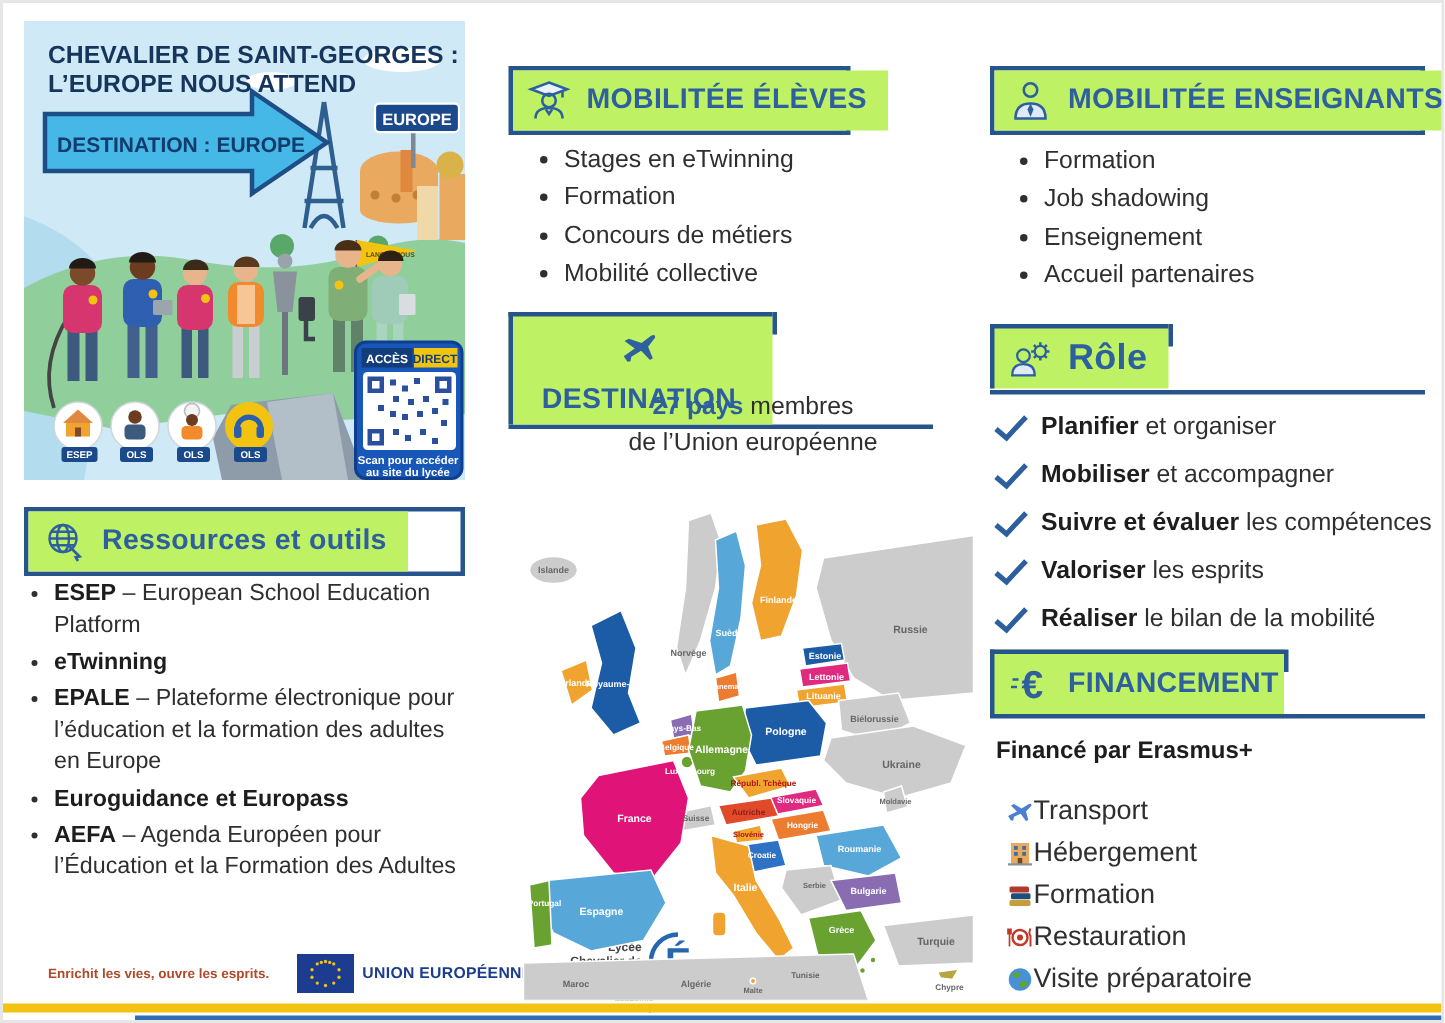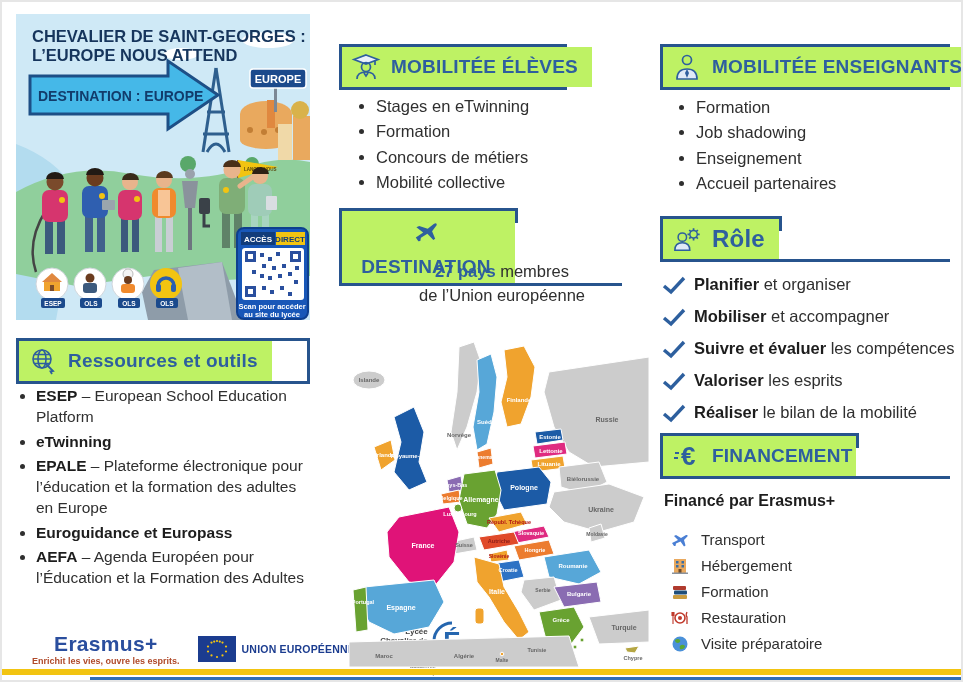--- a/index.html
+++ b/index.html
@@ -21,21 +21,21 @@
   
   ul.blist{margin:0;padding:0 0 0 22px;font-size:16.5px;color:#2f2f2f;}
   ul.blist li{margin-bottom:6px;line-height:1.18;}
   ul.rlist{margin:0;padding:0 0 0 20px;font-size:15.5px;color:#2f2f2f;}
   ul.rlist li{margin-bottom:4px;line-height:1.34;}
   .b{font-weight:bold;color:#1d1d1d;}
   
   .chk-row{display:flex;align-items:center;gap:8px;margin-bottom:11px;font-size:16.5px;color:#2f2f2f;}
   .chk-row svg{flex:none;margin-top:2px;}
   
-  .fund-row{display:flex;align-items:center;gap:12px;margin-bottom:7px;font-size:15px;color:#2f2f2f;}
+  .fund-row{display:flex;align-items:center;margin-bottom:7px;font-size:18px;color:#2f2f2f;}
   .fund-row .ficon{width:19px;height:19px;flex:none;display:flex;align-items:center;justify-content:center;}
   .fund-sub{font-size:16px;font-weight:bold;color:#1d1d1d;}
   
   .dest-line{font-size:16.5px;color:#2f2f2f;line-height:1.45;text-align:center;}
   .dest-b{font-weight:bold;color:#2e5f9e;}
   
   .logos{display:flex;align-items:center;gap:18px;}
   .erasmus-name{font-size:21px;font-weight:bold;color:#2a4e9e;letter-spacing:.3px;}
   .erasmus-tag{font-size:9px;font-weight:bold;color:#b04a2a;}
   .eu-block{display:flex;align-items:center;gap:6px;}
@@ -246,21 +246,20 @@
       <li><span class="b">ESEP</span><span> – European School Education Platform</span></li>
       <li><span class="b">eTwinning</span><span></span></li>
       <li><span class="b">EPALE</span><span> – Plateforme électronique pour l’éducation et la formation des adultes en Europe</span></li>
       <li><span class="b">Euroguidance et Europass</span><span></span></li>
       <li><span class="b">AEFA</span><span> – Agenda Européen pour l’Éducation et la Formation des Adultes</span></li>
     </ul>
   </div>
 
   <div class="abs logos" style="left:30px;top:618px;">
     <div style="text-align:center;">
-      <div class="erasmus-name">Erasmus+</div>
       <div class="erasmus-tag">Enrichit les vies, ouvre les esprits.</div>
     </div>
     <div class="eu-block">
       <svg width="38" height="26" viewBox="0 0 38 26">
         <rect width="38" height="26" fill="#1b3c8f"></rect>
         <g fill="#f2c411">
           <circle cx="19" cy="5" r="1.1"></circle>
             <circle cx="24.5" cy="6.6" r="1.1"></circle>
             <circle cx="28" cy="10.5" r="1.1"></circle>
           <circle cx="28" cy="15.5" r="1.1"></circle>

